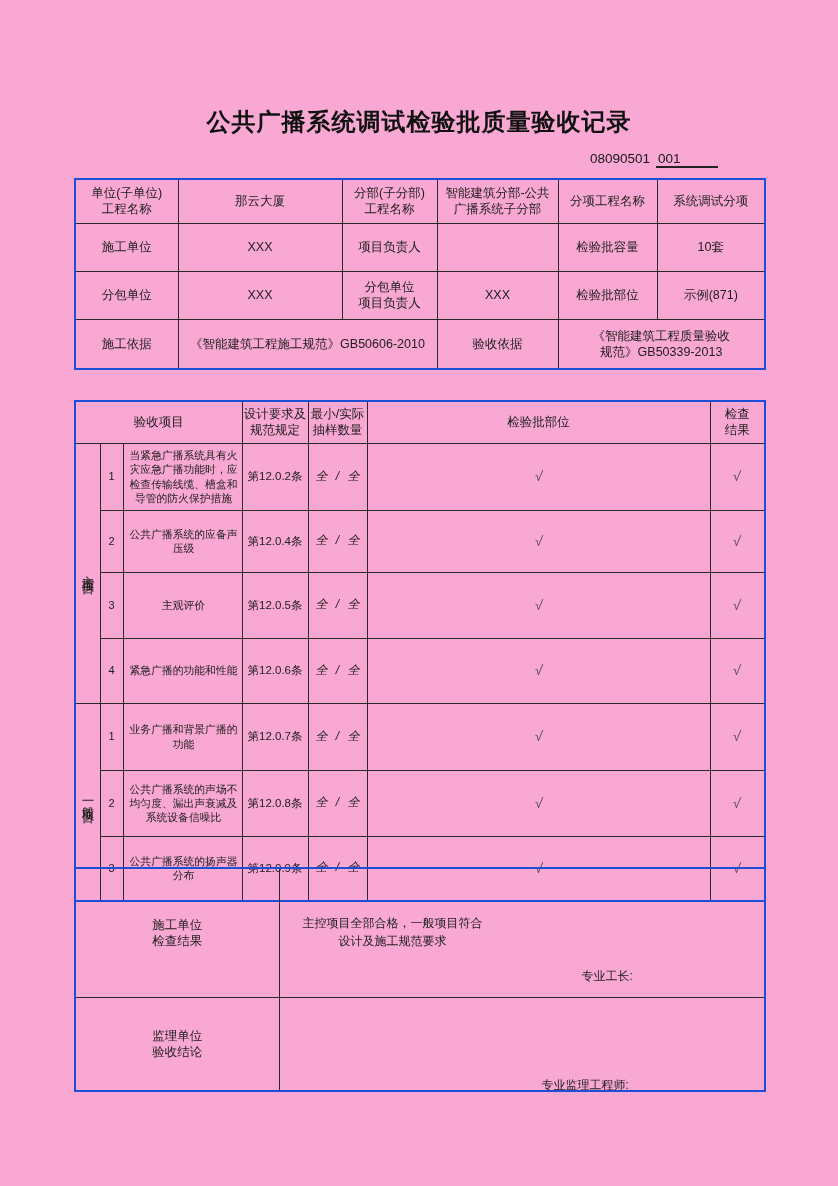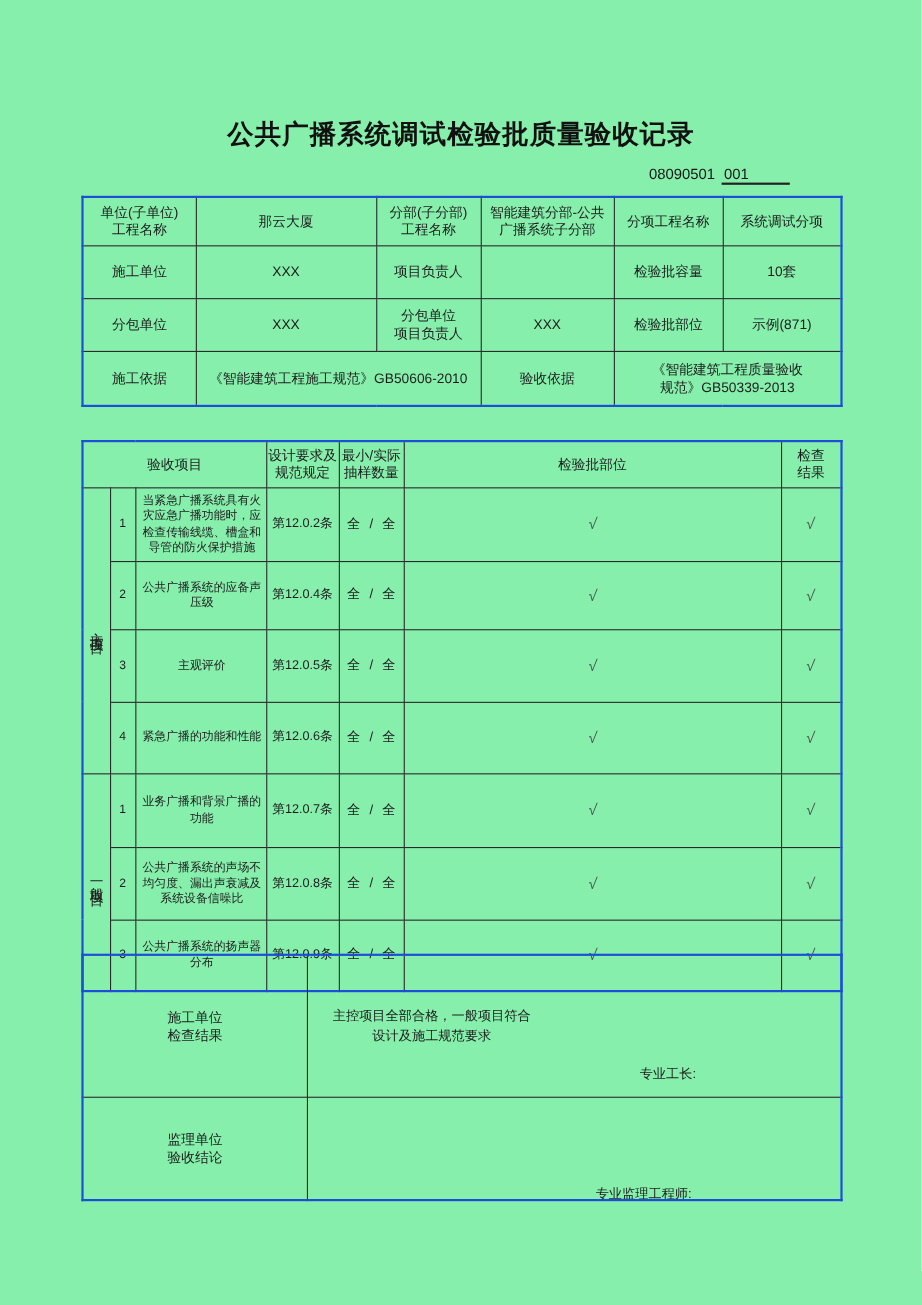--- a/index.html
+++ b/index.html
@@ -1,20 +1,20 @@
 <!DOCTYPE html>
 <html><head>
 <meta charset="utf-8">
 <style>
   html, body { margin:0; padding:0; background:#ffffff; }
   .page {
     position: relative;
     width: 838px;
     height: 1186px;
-    background: #86efac;
+    background: #f9a8d4;
     font-family: "Liberation Sans", "DejaVu Sans", sans-serif;
     color: #1c1c1c;
     overflow: hidden;
   }
   .title {
     position: absolute;
     top: 106px; left: 0;
     width: 100%;
     margin: 0;
     text-align: center;
@@ -69,21 +69,21 @@
     font-size: 12.5px;
   }
   .check td.no { font-size: 11px; }
   .check td.item {
     text-align: center;
     padding: 2px 3px 2px 5px;
     font-size: 10.8px;
     line-height: 1.32;
   }
   .check td.spec { font-size: 11.5px; }
-  .check td.sample { font-size: 12px; word-spacing: 5px; }
+  .check td.sample { font-size: 12px; word-spacing: 5px; font-style: italic; }
   .mark {
     font-size: 14px;
     color: #4e4e4e;
     font-style: italic;
     display: inline-block;
     transform: skewX(-6deg);
   }
   .foot td.flabel { font-size: 12.5px; }
   .foot .relwrap { position: relative; width: 100%; height: 100%; }
   .foot .statement {

